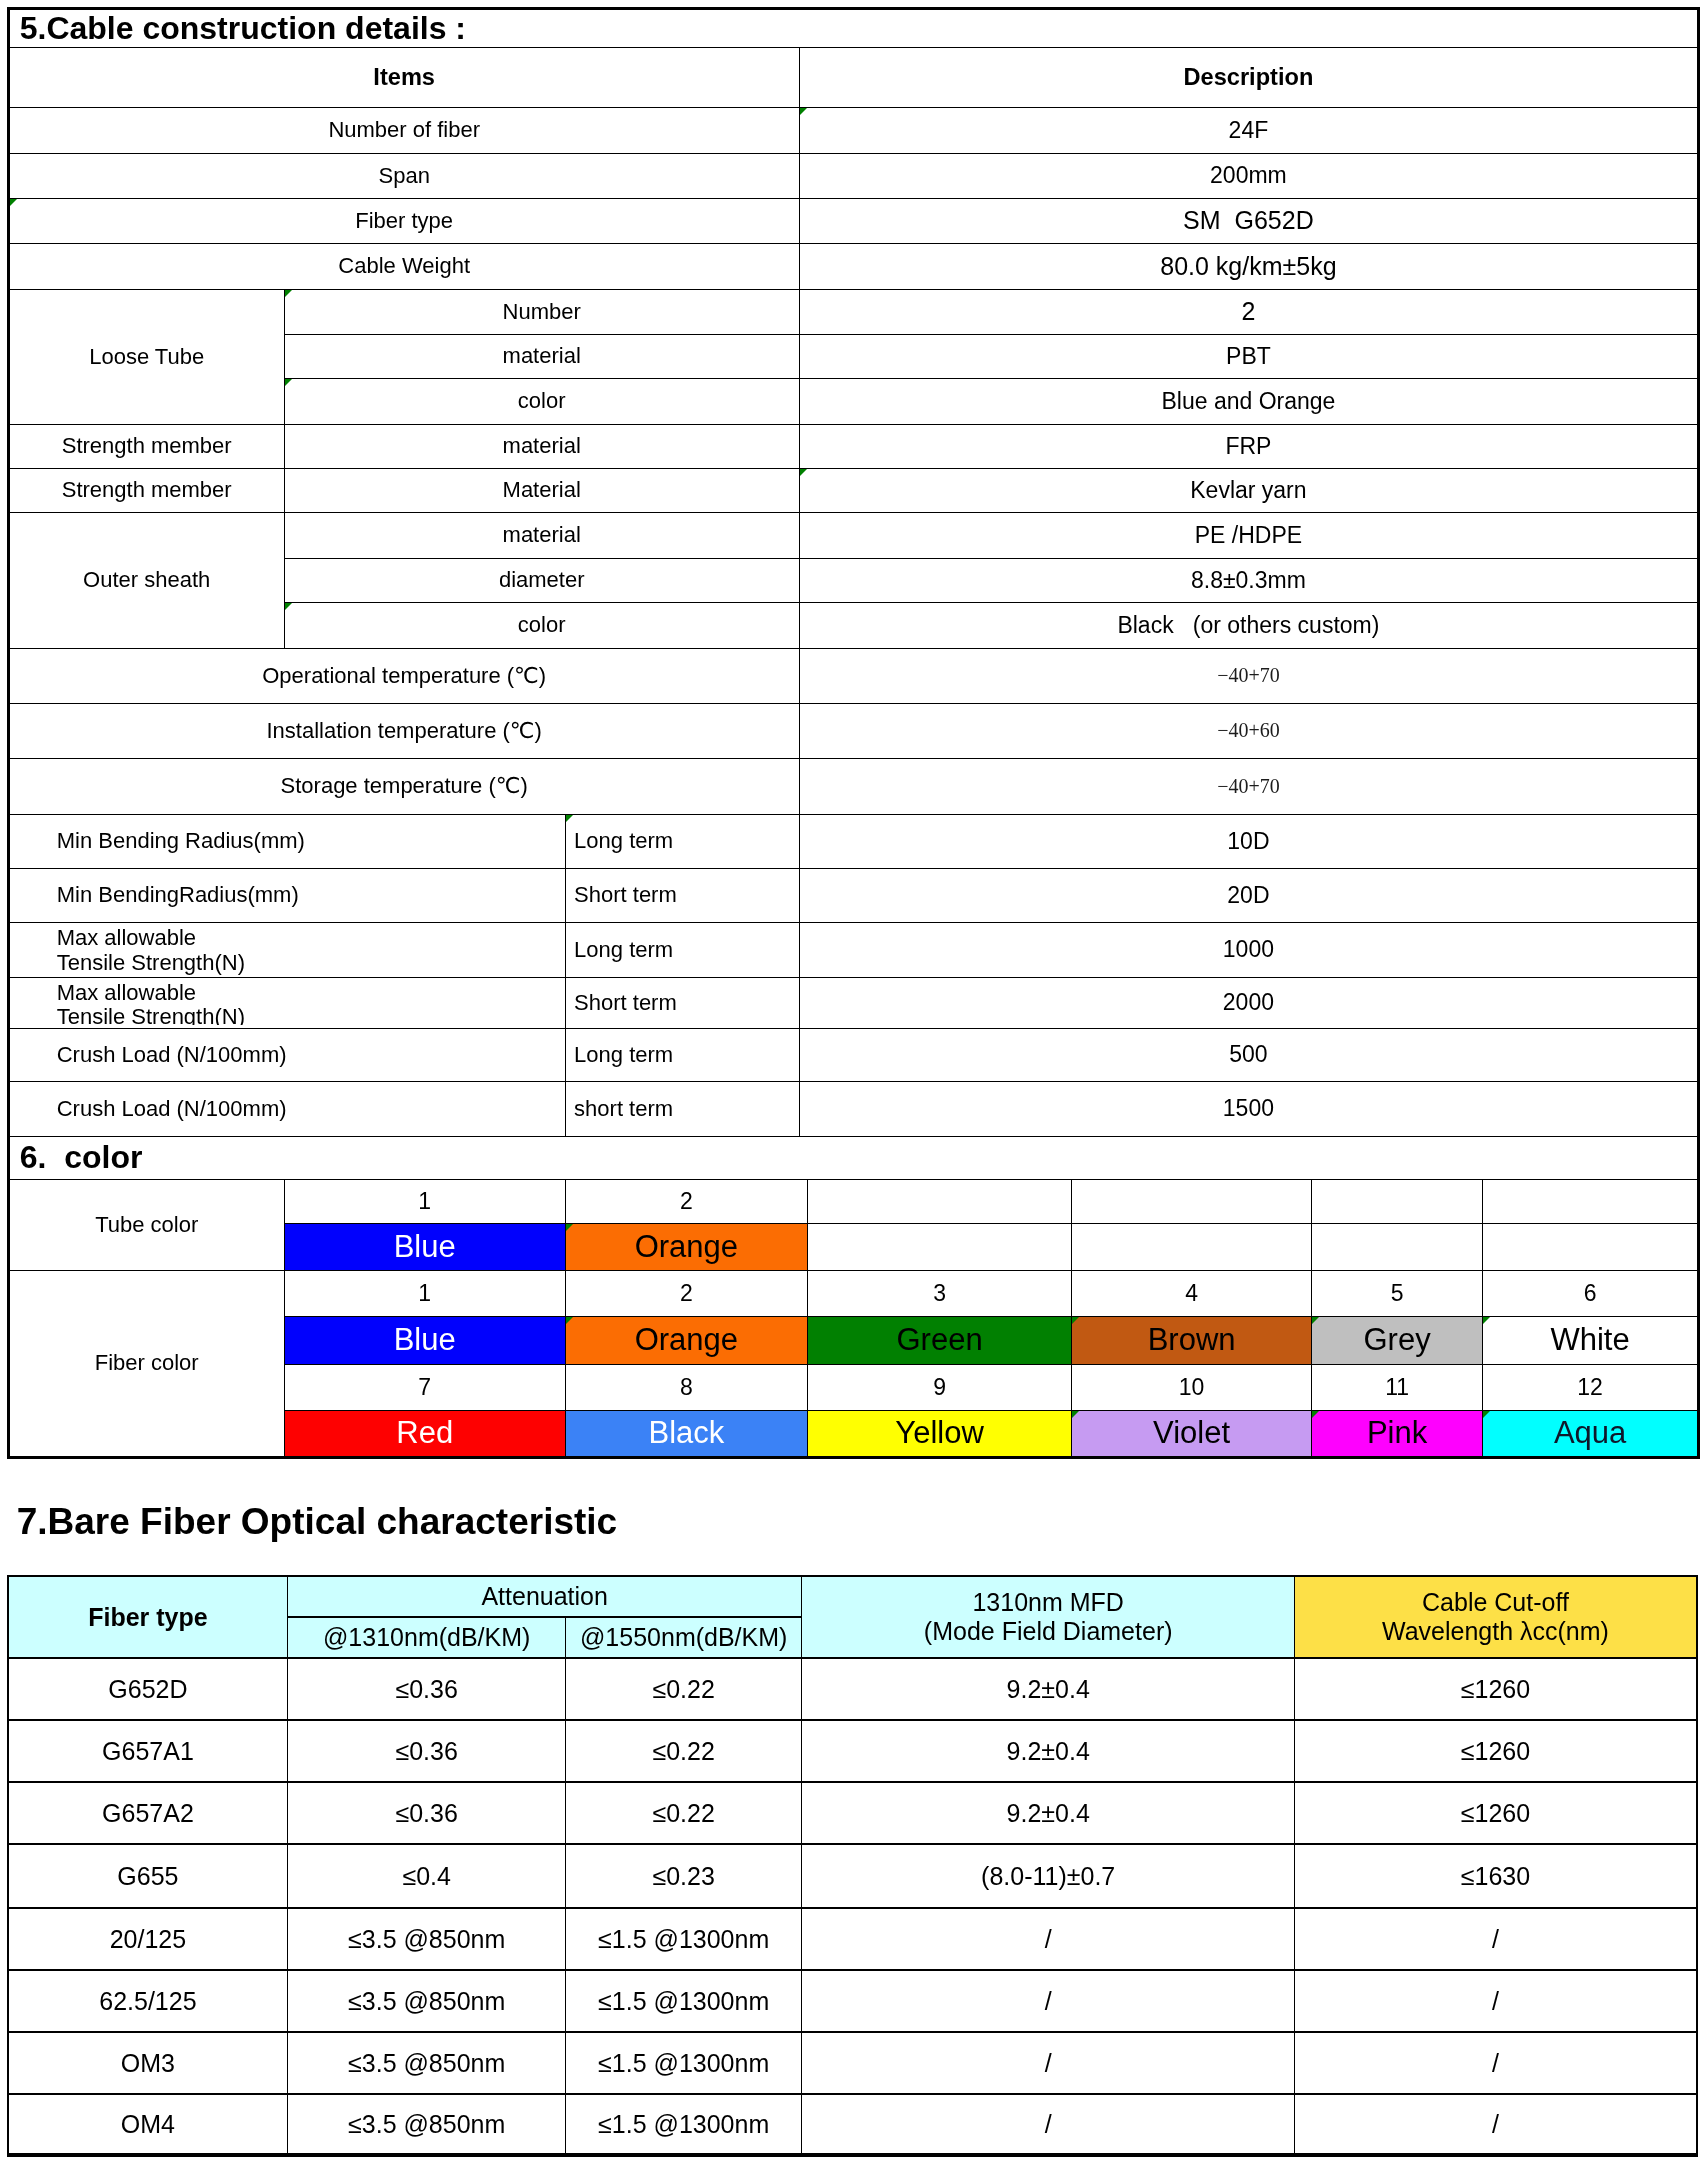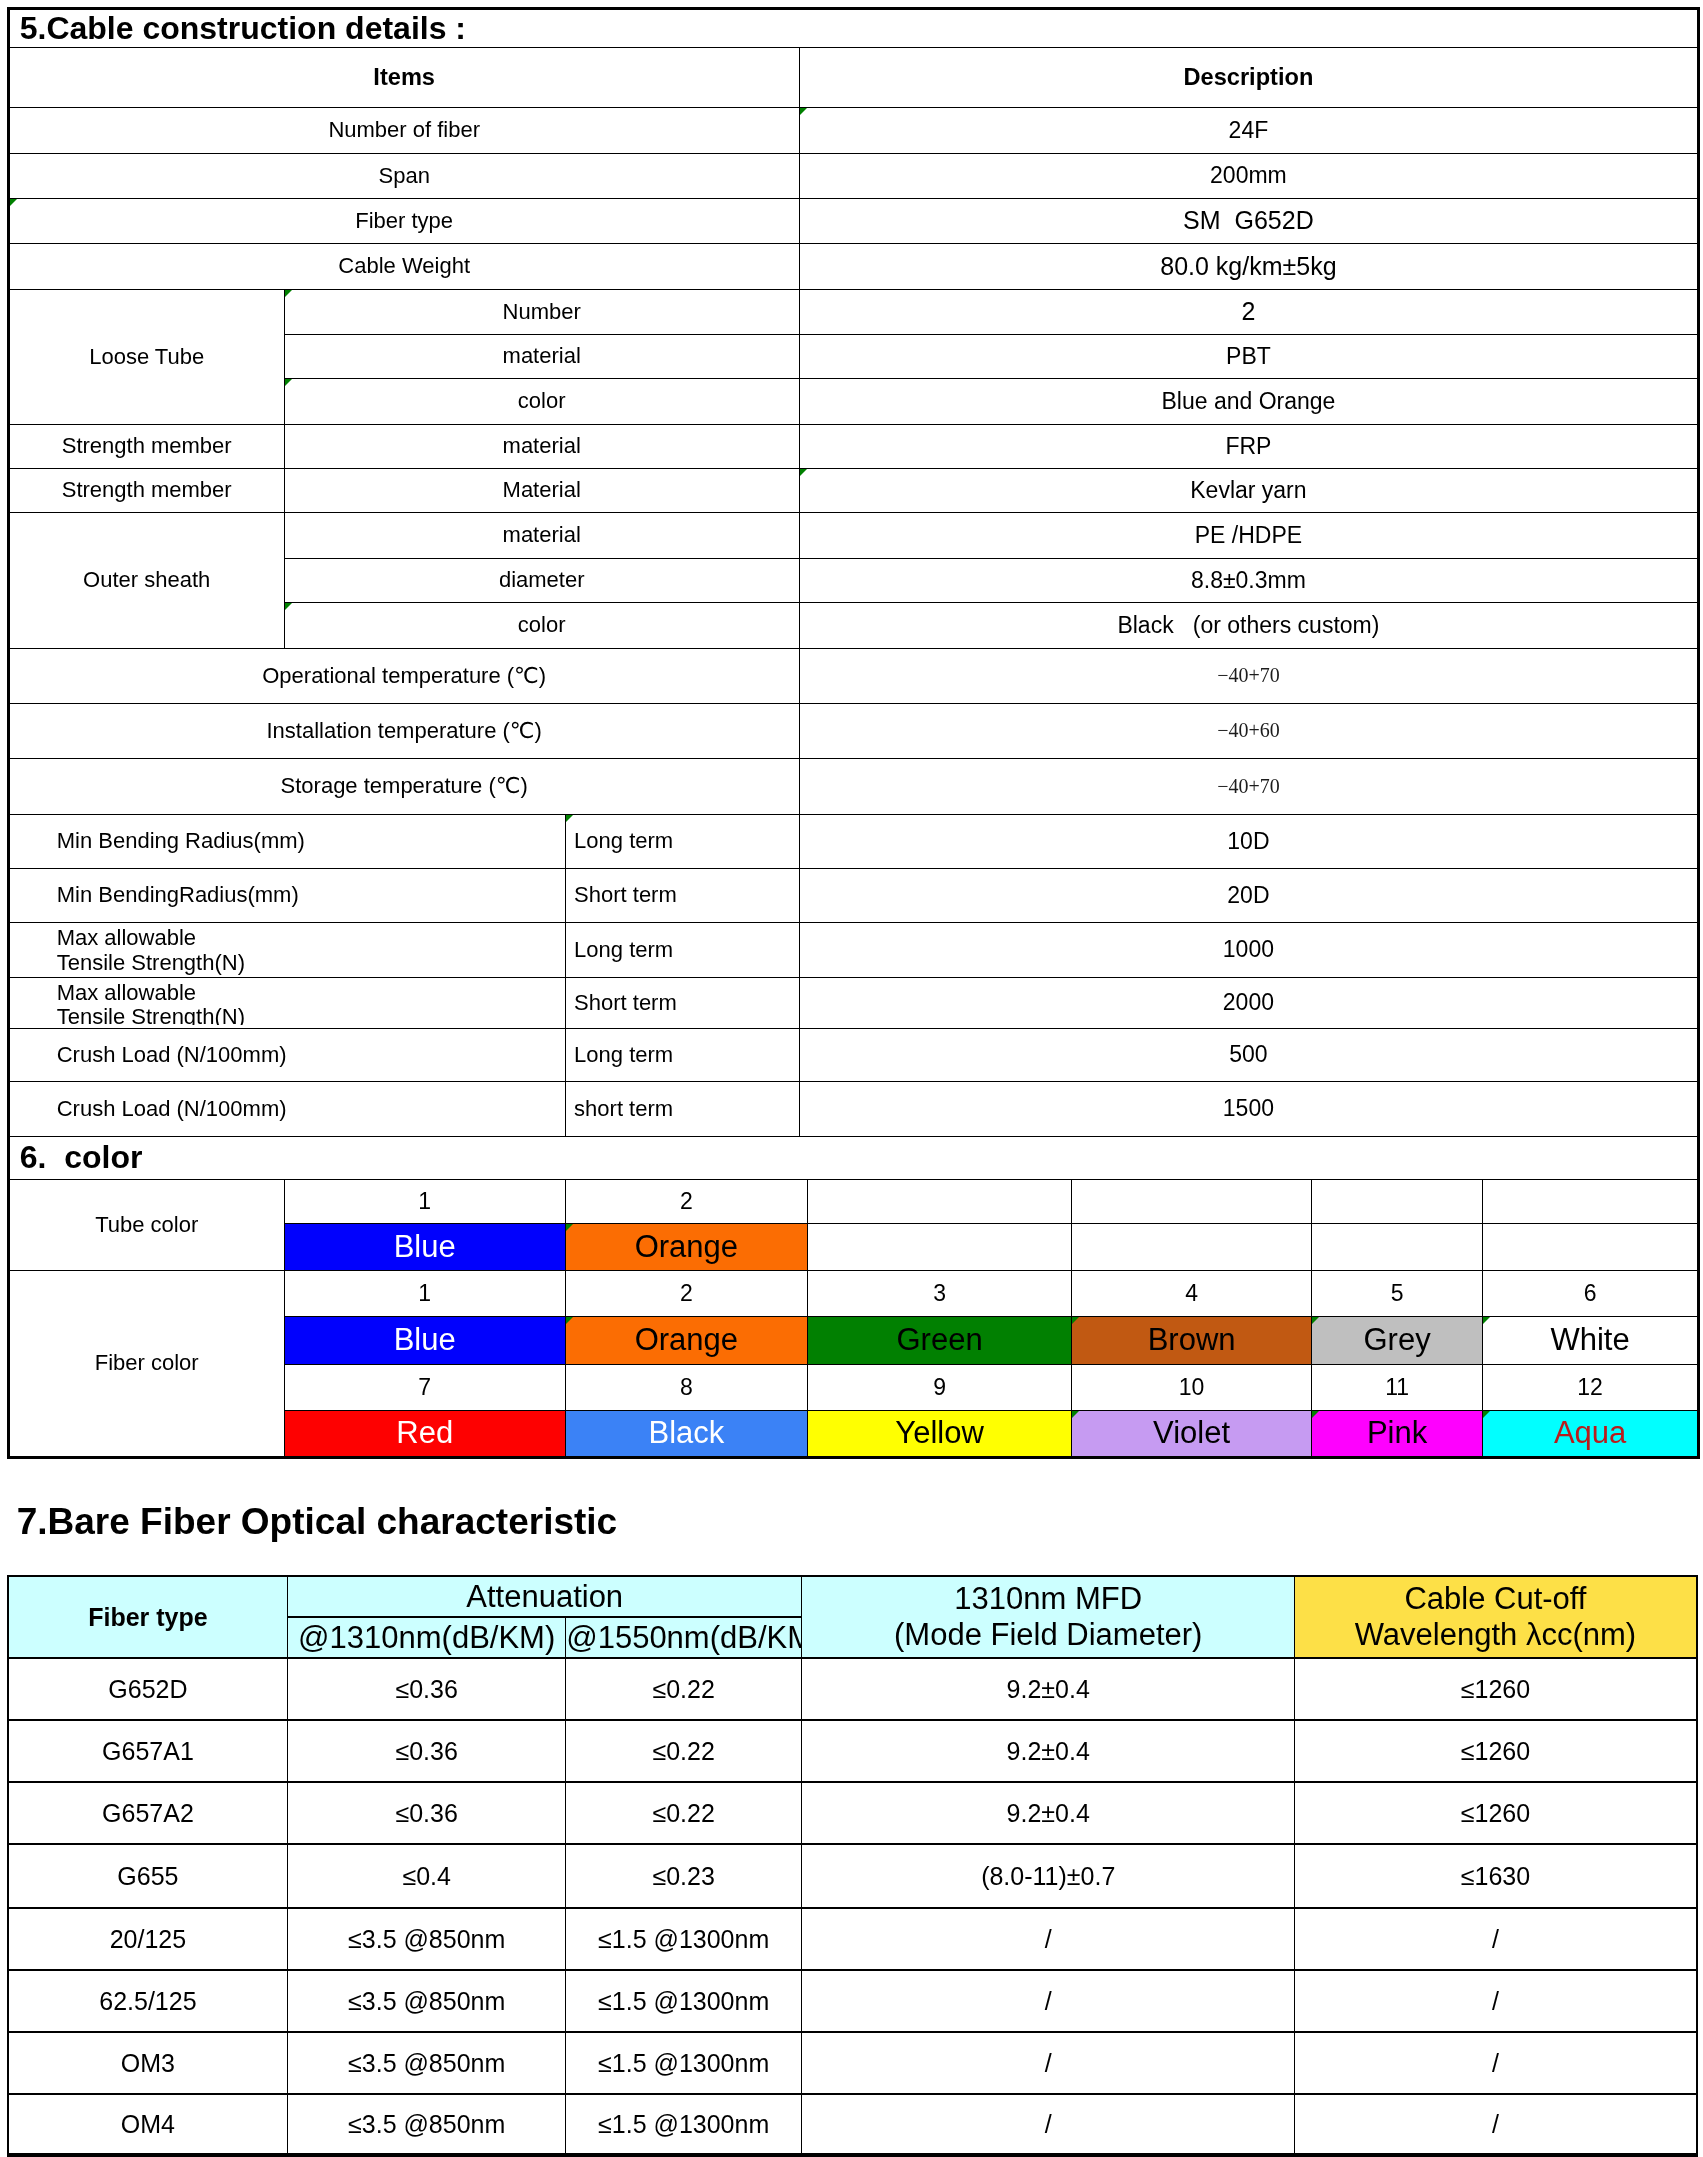--- a/index.html
+++ b/index.html
@@ -30,21 +30,21 @@
 
   
   .num{font-size:23px;}
   .sw{font-size:31px;}
 
   
   .title7{position:absolute;left:6.7px;top:1478px;width:1690px;height:88px;line-height:88px;
           font-weight:bold;font-size:37px;text-align:left;padding-left:10px;}
   .tbl7{position:absolute;left:6.7px;top:1575px;width:1690px;border:2.5px solid #000;border-bottom:6.7px solid #000;}
   .tbl7 td{border-left:1.7px solid #000;border-right:1.7px solid #000;border-top:2.5px solid #000;border-bottom:2.5px solid #000;}
-  .s7h{font-size:31px;}
+  .s7h{font-size:25px;}
   .s7ft{font-weight:bold;font-size:25px;}
   .s7b{font-size:25px;}
 </style>
 </head>
 <body>
 
 <div class="page" style="background-color: rgb(255, 255, 255);">
 
   <table class="tblA">
     <colgroup>
@@ -218,21 +218,21 @@
       <td class="num">10</td>
       <td class="num">11</td>
       <td class="num">12</td>
     </tr>
     <tr style="height:47px">
       <td class="sw" style="background-color: rgb(254, 1, 1); color: rgb(255, 255, 255);">Red</td>
       <td colspan="2" class="sw" style="background-color: #3b82f6; color: rgb(255, 255, 255);">Black</td>
       <td class="sw" style="background-color: rgb(255, 255, 1); color: rgb(0, 0, 0);">Yellow</td>
       <td class="sw" style="background-color: rgb(198, 155, 242); color: rgb(0, 0, 0);"><i class="gm"></i><span>Violet</span></td>
       <td class="sw" style="background-color: rgb(254, 1, 254); color: rgb(0, 0, 0);"><i class="gm"></i><span>Pink</span></td>
-      <td class="sw" style="background-color: rgb(1, 255, 255); color: #b91c1c;"><i class="gm"></i><span>Aqua</span></td>
+      <td class="sw" style="background-color: rgb(1, 255, 255); color: #0f172a;"><i class="gm"></i><span>Aqua</span></td>
     </tr>
   </tbody>
     </table>
 
   <div class="title7">7.Bare Fiber Optical characteristic</div>
 
   <table class="tbl7">
     <colgroup>
       <col style="width:280px">
         <col style="width:278px">

